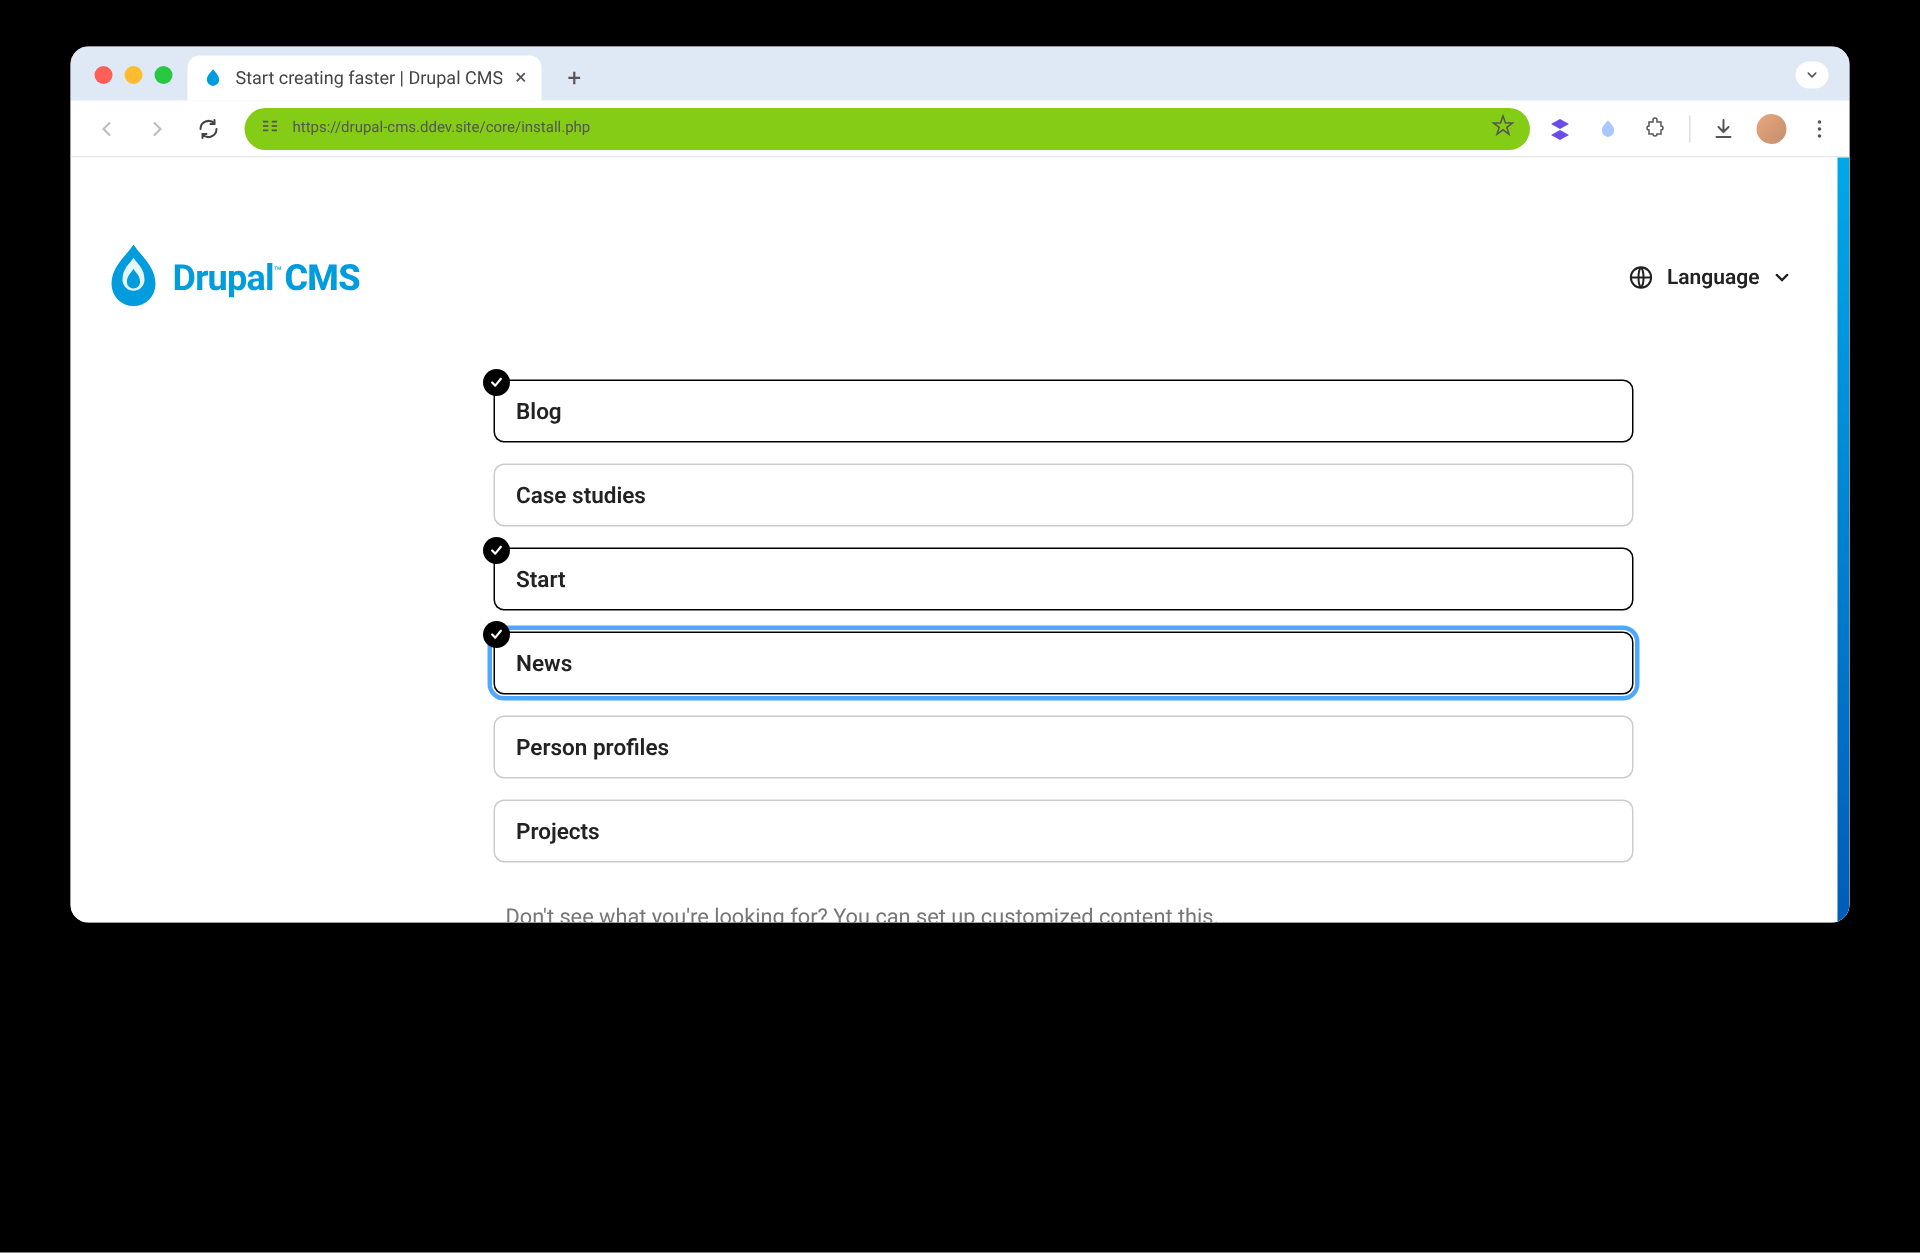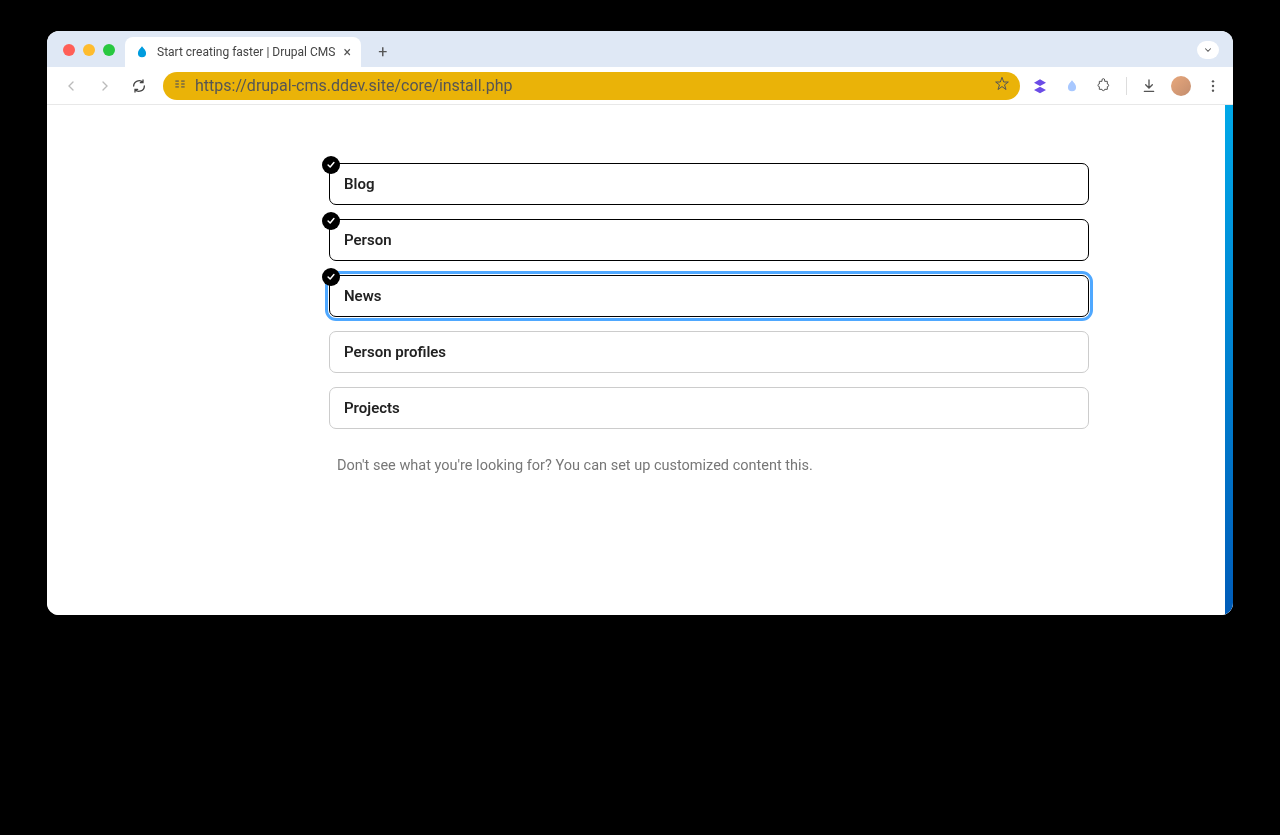--- a/index.html
+++ b/index.html
@@ -119,27 +119,27 @@
       justify-content: center;
       color: #888;
       border-radius: 50%;
       cursor: pointer;
     }
     .nav-btn.disabled { color: #bbb; }
     .nav-btn.enabled { color: #444; }
     .address-bar {
       flex: 1;
       height: 28px;
-      background: #eab308;
+      background: #84cc16;
       border-radius: 14px;
       display: flex;
       align-items: center;
       padding: 0 10px;
       gap: 8px;
-      font-size: 16px;
+      font-size: 10px;
       color: #555;
       margin: 0 4px;
     }
     .address-bar .url-secure { color: #555; }
     .address-bar .url-text { flex: 1; }
     .toolbar-icons {
       display: flex;
       align-items: center;
       gap: 12px;
     }
@@ -397,34 +397,57 @@
             <circle cx="12" cy="12" r="1.8" fill="#555"></circle>
             <circle cx="12" cy="19" r="1.8" fill="#555"></circle>
           </svg>
       </div>
     </div>
   </div>
 
   <div class="page">
     <div class="side-gradient"></div>
     <div class="page-inner">
+      <div class="header-row">
+        <div class="logo">
+          <svg width="36" height="44" viewBox="0 0 24 30">
+            <path fill="#009cde" d="M12 0C8 6 2 10 2 18a10 10 0 0 0 20 0C22 10 16 6 12 0z"></path>
+            <path fill="#fff" d="M12 6c-2 3-5 5-5 10a5 5 0 0 0 10 0c0-5-3-7-5-10z" opacity="0.9"></path>
+            <path fill="#009cde" d="M12 11c-1 2-3 3-3 6a3 3 0 0 0 6 0c0-3-2-4-3-6z"></path>
+          </svg>
+          <span class="logo-text">
+            <span>Drupal</span><span class="tm">™</span><span class="cms">CMS</span>
+          </span>
+        </div>
+        <div class="lang-selector">
+          <svg width="18" height="18" viewBox="0 0 24 24">
+              <circle cx="12" cy="12" r="9" stroke="#222" stroke-width="1.8" fill="none"></circle>
+              <path d="M3 12h18M12 3c3 3 3 15 0 18M12 3c-3 3-3 15 0 18" stroke="#222" stroke-width="1.8" fill="none"></path>
+            </svg>
+          <span>Language</span>
+          <svg width="14" height="14" viewBox="0 0 24 24">
+              <path d="M6 9l6 6 6-6" stroke="#222" stroke-width="2.5" fill="none" stroke-linecap="round"></path>
+            </svg>
+        </div>
+      </div>
 
       <div class="content">
 
         <div class="chips" id="chips-container">
             <div class="chip selected"><div class="chip-check">
                 <svg width="10" height="10" viewBox="0 0 24 24">
                   <path d="M5 12l5 5 9-11" stroke="#fff" stroke-width="3.5" fill="none" stroke-linecap="round" stroke-linejoin="round"></path>
                 </svg>
               </div><span>Blog</span></div>
+            <div class="chip"><span>Case studies</span></div>
             <div class="chip selected"><div class="chip-check">
                 <svg width="10" height="10" viewBox="0 0 24 24">
                   <path d="M5 12l5 5 9-11" stroke="#fff" stroke-width="3.5" fill="none" stroke-linecap="round" stroke-linejoin="round"></path>
                 </svg>
-              </div><span>Person</span></div>
+              </div><span>Start</span></div>
             <div class="chip selected focused"><div class="chip-check">
                 <svg width="10" height="10" viewBox="0 0 24 24">
                   <path d="M5 12l5 5 9-11" stroke="#fff" stroke-width="3.5" fill="none" stroke-linecap="round" stroke-linejoin="round"></path>
                 </svg>
               </div><span>News</span></div>
             <div class="chip"><span>Person profiles</span></div>
             <div class="chip"><span>Projects</span></div>
           </div>
 
         <p class="help-text">Don't see what you're looking for? You can set up customized content this.</p>

